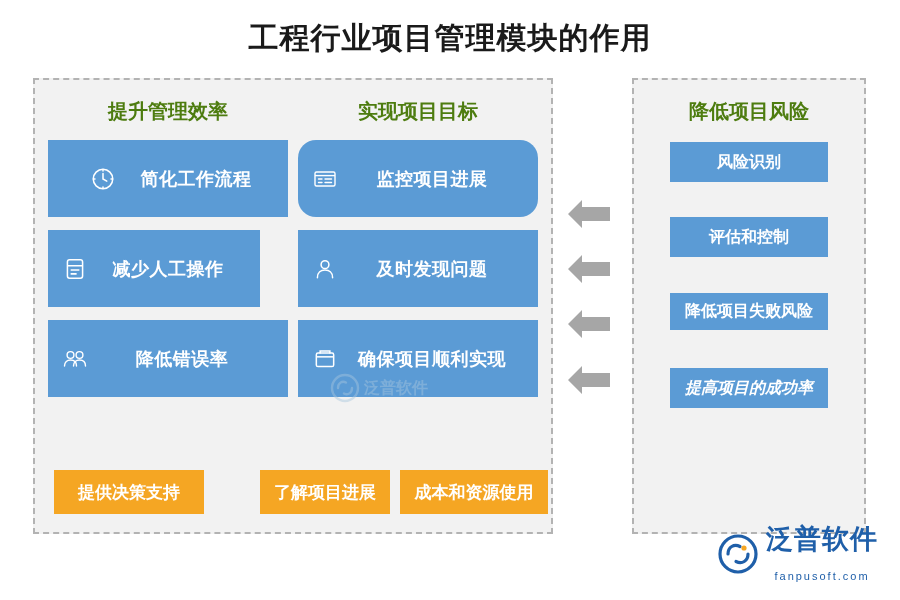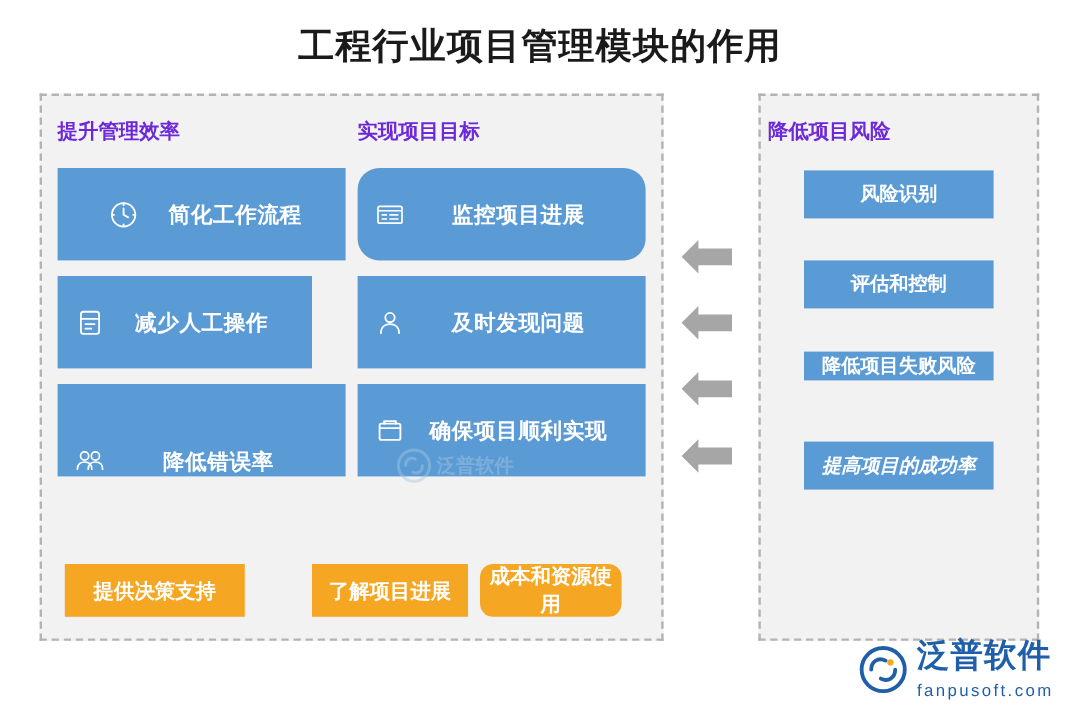--- a/index.html
+++ b/index.html
@@ -46,23 +46,24 @@
     left: 632px;
     top: 78px;
     width: 234px;
     height: 456px;
     border: 2px dashed #b3b3b3;
     background: #f2f2f2;
     box-sizing: border-box;
   }
   .col-head {
     position: absolute;
-    font-size: 17px;
-    font-weight: bold;
-    color: #6d28d9;
+    font-size: 20px;
+    font-weight: bold;
+    color: #4d7c0f;
+    text-align: center;
   }
   .head-left { left: 48px; top: 98px; width: 240px; }
   .head-mid  { left: 298px; top: 98px; width: 240px; }
   .head-right{ left: 640px; top: 98px; width: 218px; }
 
   .blue-card {
     position: absolute;
     background: #5b9bd5;
     color: #ffffff;
     display: flex;
@@ -139,26 +140,26 @@
     align-items: center;
   }
   .logo .logo-text-main {
     font-size: 27px;
     font-weight: bold;
     color: #1f5fa9;
     letter-spacing: 1px;
     line-height: 1;
   }
   .logo .logo-text-sub {
-    font-size: 14px;
+    font-size: 11px;
     color: #1f5fa9;
     letter-spacing: 2px;
     line-height: 1;
-    margin-top: 8px;
-    text-align: left;
+    margin-top: 18px;
+    text-align: center;
   }
   .logo-mark {
     width: 40px;
     height: 40px;
     margin-right: 8px;
   }
 </style>
 </head>
 <body>
 
@@ -190,21 +191,21 @@
       <svg width="26" height="26" viewBox="0 0 24 24" fill="none" stroke="#ffffff" stroke-width="1.4">
         <rect x="5" y="3.5" width="14" height="17" rx="2"></rect>
         <path d="M5 9 L19 9"></path>
         <path d="M8.5 13 L15.5 13" stroke-linecap="round"></path>
         <path d="M8.5 16.5 L13 16.5" stroke-linecap="round"></path>
       </svg>
     </span>
     <span class="card-label">减少人工操作</span>
   </div>
 
-  <div class="blue-card" style="left:48px; top:320px; width:240px; height:77px;align-items:flex-end;">
+  <div class="blue-card" style="left:48px; top:320px; width:240px; height:77px;">
     <span class="card-icon">
       <svg width="28" height="26" viewBox="0 0 28 24" fill="none" stroke="#ffffff" stroke-width="1.4">
         <circle cx="9.5" cy="8" r="3.4"></circle>
         <circle cx="18.5" cy="8" r="3.4"></circle>
         <path d="M3.5 19 C3.5 14.8 6.2 13 9.5 13 C12.8 13 15.5 14.8 15.5 19" stroke-linecap="round"></path>
         <path d="M12.5 19 C12.5 14.8 15.2 13 18.5 13 C21.8 13 24.5 14.8 24.5 19" stroke-linecap="round"></path>
       </svg>
     </span>
     <span class="card-label">降低错误率</span>
   </div>
@@ -237,21 +238,21 @@
         <rect x="4" y="6.5" width="16" height="12.5" rx="1.5"></rect>
         <path d="M4 10 L20 10"></path>
         <path d="M7.5 6.5 L7.5 4.6 L16.5 4.6 L16.5 6.5" stroke-linecap="round"></path>
       </svg>
     </span>
     <span class="card-label">确保项目顺利实现</span>
   </div>
 
   <div class="small-blue" style="left:670px; top:142px; width:158px; height:40px;">风险识别</div>
   <div class="small-blue" style="left:670px; top:217px; width:158px; height:40px;">评估和控制</div>
-  <div class="small-blue" style="left:670px; top:293px; width:158px; height:24px;">降低项目失败风险</div>
+  <div class="small-blue" style="left:670px; top:293px; width:158px; height:37px;">降低项目失败风险</div>
   <div class="small-blue" style="left:670px; top:368px; width:158px; height:40px;font-style:italic;">提高项目的成功率</div>
 
   <div class="arrow" style="left:568px; top:197px;">
     <svg width="42" height="34" viewBox="0 0 42 34">
       <polygon points="0,17 14,3 14,10 42,10 42,24 14,24 14,31" fill="#a6a6a6"></polygon>
     </svg>
   </div>
   <div class="arrow" style="left:568px; top:252px;">
     <svg width="42" height="34" viewBox="0 0 42 34">
       <polygon points="0,17 14,3 14,10 42,10 42,24 14,24 14,31" fill="#a6a6a6"></polygon>
@@ -271,21 +272,21 @@
   <div class="watermark">
     <svg width="30" height="30" viewBox="0 0 30 30">
       <circle cx="15" cy="15" r="13" fill="none" stroke="#a8c6de" stroke-width="2.4"></circle>
       <path d="M8 15 C8 10 12 7.5 16 9.5 M22 15 C22 20 18 22.5 14 20.5" fill="none" stroke="#a8c6de" stroke-width="2.4" stroke-linecap="round"></path>
     </svg>
     <span class="wm-text">泛普软件</span>
   </div>
 
   <div class="orange" style="left:54px; top:470px; width:150px; height:44px;">提供决策支持</div>
   <div class="orange" style="left:260px; top:470px; width:130px; height:44px;">了解项目进展</div>
-  <div class="orange" style="left:400px; top:470px; width:118px; height:44px;border-radius:11px;">成本和资源使用</div>
+  <div class="orange" style="left:400px; top:470px; width:148px; height:44px;">成本和资源使用</div>
 
   <div class="logo">
     <svg class="logo-mark" viewBox="0 0 40 40">
       <circle cx="20" cy="20" r="18" fill="none" stroke="#1f5fa9" stroke-width="3.2"></circle>
       <path d="M10 20 C10 13 16 9.5 22 12.5" fill="none" stroke="#1f5fa9" stroke-width="3.2" stroke-linecap="round"></path>
       <path d="M30 20 C30 27 24 30.5 18 27.5" fill="none" stroke="#1f5fa9" stroke-width="3.2" stroke-linecap="round"></path>
       <circle cx="26" cy="14" r="2.6" fill="#f5a623"></circle>
     </svg>
     <div>
       <div class="logo-text-main">泛普软件</div>

